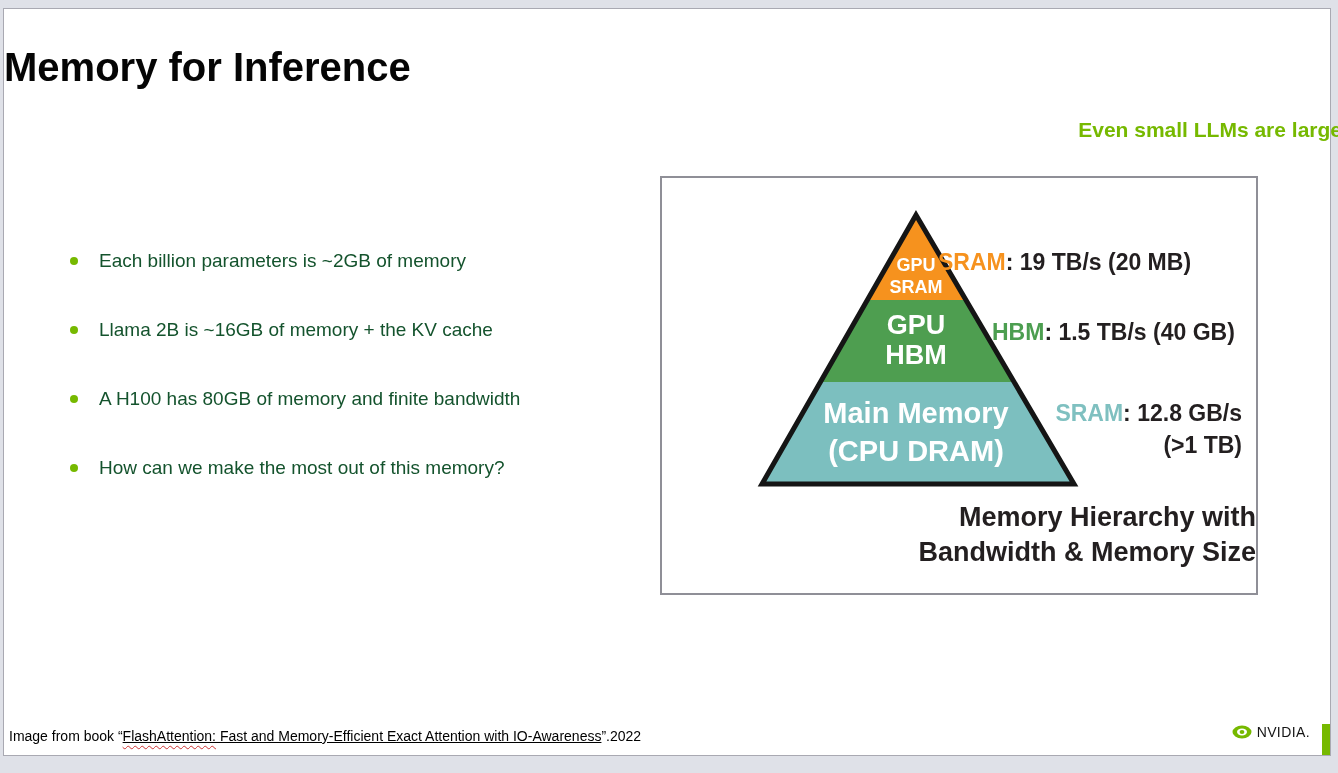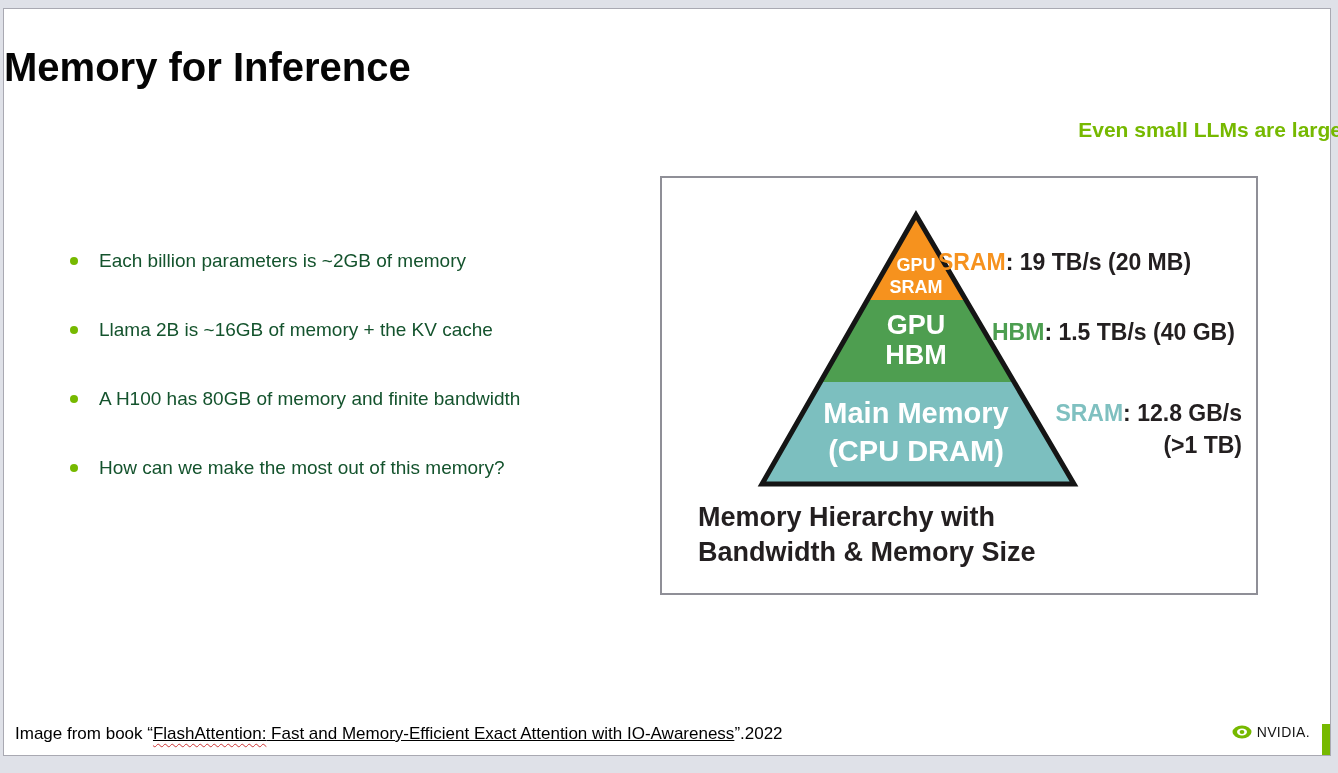--- a/index.html
+++ b/index.html
@@ -56,26 +56,26 @@
   .t-lg { font-size: 29px; }
   .lbl {
     position: absolute; font-weight: 700; font-size: 23px;
     color: #231f20; white-space: nowrap;
   }
   .lbl-sram { left: 276px; top: 71px; }
   .lbl-hbm  { left: 330px; top: 141px; }
   .lbl-dram { right: 14px; top: 219px; text-align: right; line-height: 32px; }
   .caption {
     position: absolute; left: 36px; right: 0; top: 322px;
-    text-align: left; font-weight: 700; font-size: 27px;
+    text-align: right; font-weight: 700; font-size: 27px;
     line-height: 35px; color: #231f20;
   }
   .footer {
-    position: absolute; left: 11px; bottom: 11px;
-    font-size: 17px; color: #000;
+    position: absolute; left: 5px; bottom: 11px;
+    font-size: 14px; color: #000;
   }
   .footer a { color: #000; text-decoration: underline; cursor: pointer; }
   .footer .wavy {
     text-decoration: underline wavy #cc3333;
     text-decoration-thickness: 1px;
     text-underline-offset: 4px;
   }
   .logo {
     position: absolute; right: 20px; bottom: 15px;
     display: flex; align-items: center; gap: 5px;

